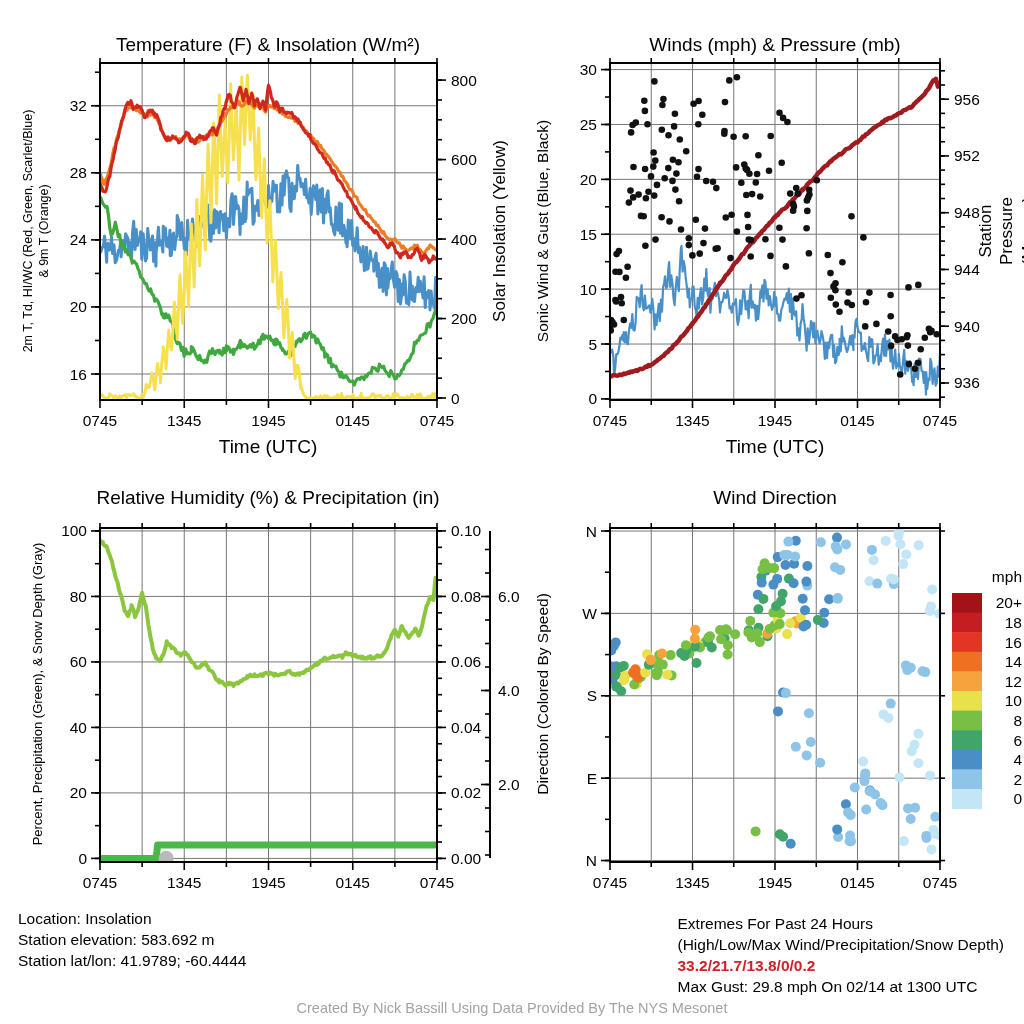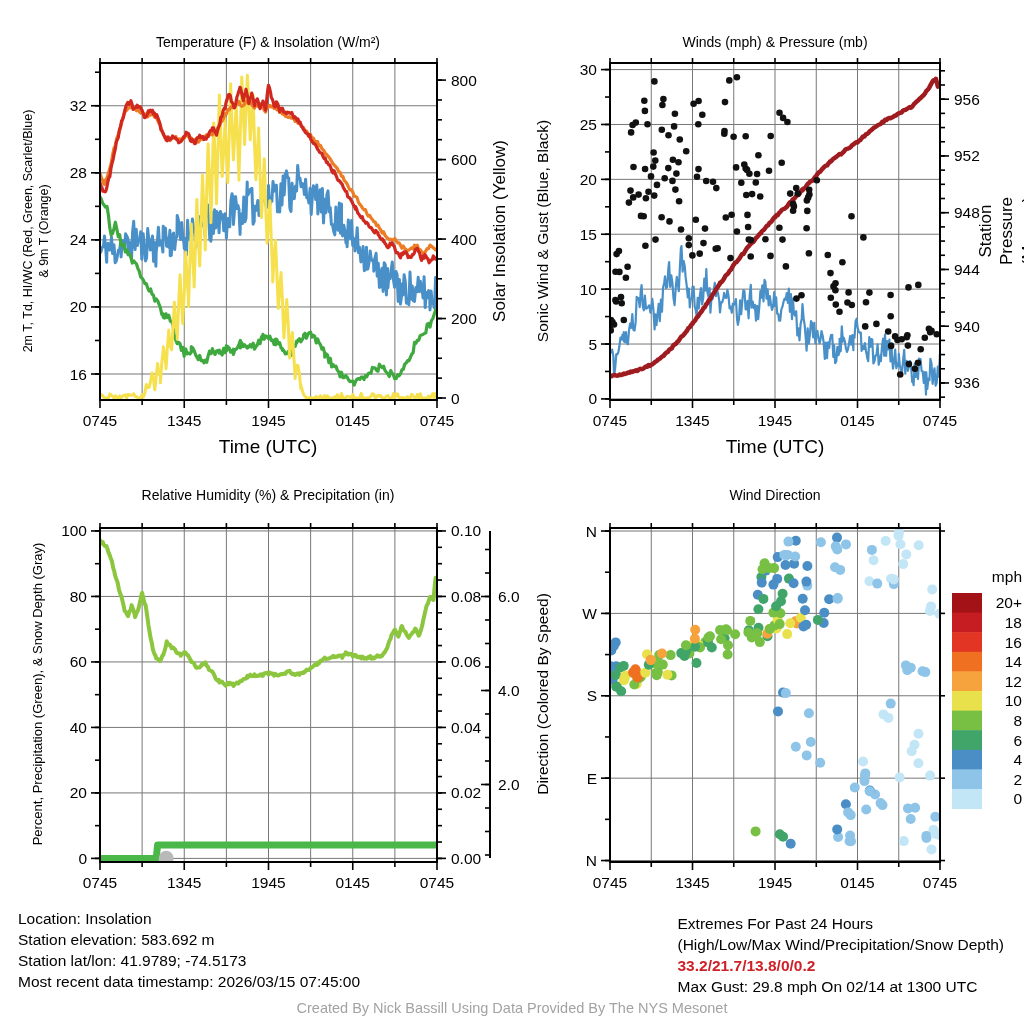--- a/index.html
+++ b/index.html
@@ -1,18 +1,18 @@
 <!DOCTYPE html>
 <html><head>
 <meta charset="utf-8">
 <style>
   html,body{margin:0;padding:0;background:#fff;}
   body{width:1024px;height:1024px;position:relative;font-family:"Liberation Sans",sans-serif;color:#000;overflow:hidden;}
   svg{position:absolute;overflow:visible;font-family:"Liberation Sans",sans-serif;}
-  .chart-title{position:absolute;font-size:14px;white-space:nowrap;transform:translateX(-50%);text-align:right;}
+  .chart-title{position:absolute;font-size:19px;white-space:nowrap;transform:translateX(-50%);text-align:right;}
   .vlabel{position:absolute;white-space:pre-line;text-align:center;transform:translate(-50%,-50%) rotate(-90deg);line-height:1.25;}
   .xlabel{position:absolute;font-size:19px;transform:translateX(-50%);white-space:nowrap;}
   .foot-left{position:absolute;left:18px;top:908px;font-size:15.5px;line-height:21px;}
   .foot-right{position:absolute;right:20px;top:913px;font-size:15.5px;line-height:21px;text-align:left;}
   .foot-right .red{color:#cf2127;font-weight:bold;}
   .attribution{position:absolute;left:512px;top:1000px;transform:translateX(-50%);font-size:14.5px;color:#a3a3a3;white-space:nowrap;text-align:center;}
 </style>
 </head>
 <body>
 
@@ -861,22 +861,21 @@
       <rect x="440" y="299.4" width="30" height="20.1" fill="#8ec4e8"></rect>
       <text x="510" y="314.7" font-size="15.5" text-anchor="end" fill="#000">2</text>
       <rect x="440" y="319" width="30" height="20.1" fill="#c3e6f6"></rect>
       <text x="510" y="334.3" font-size="15.5" text-anchor="end" fill="#000">0</text>
     </g>
   </svg>
 
 <div class="foot-left">
   <div>Location: Insolation</div>
   <div>Station elevation: 583.692 m</div>
-  <div>Station lat/lon: 41.9789; -74.5173</div>
-  <div>Most recent data timestamp: 2026/03/15 07:45:00</div>
+  <div>Station lat/lon: 41.9789; -60.4444</div>
 </div>
 <div class="foot-right">
   <div>Extremes For Past 24 Hours</div>
   <div>(High/Low/Max Wind/Precipitation/Snow Depth)</div>
   <div class="red">33.2/21.7/13.8/0/0.2</div>
   <div>Max Gust: 29.8 mph On 02/14 at 1300 UTC</div>
 </div>
 <div class="attribution">Created By Nick Bassill Using Data Provided By The NYS Mesonet</div>
 
 </body></html>

